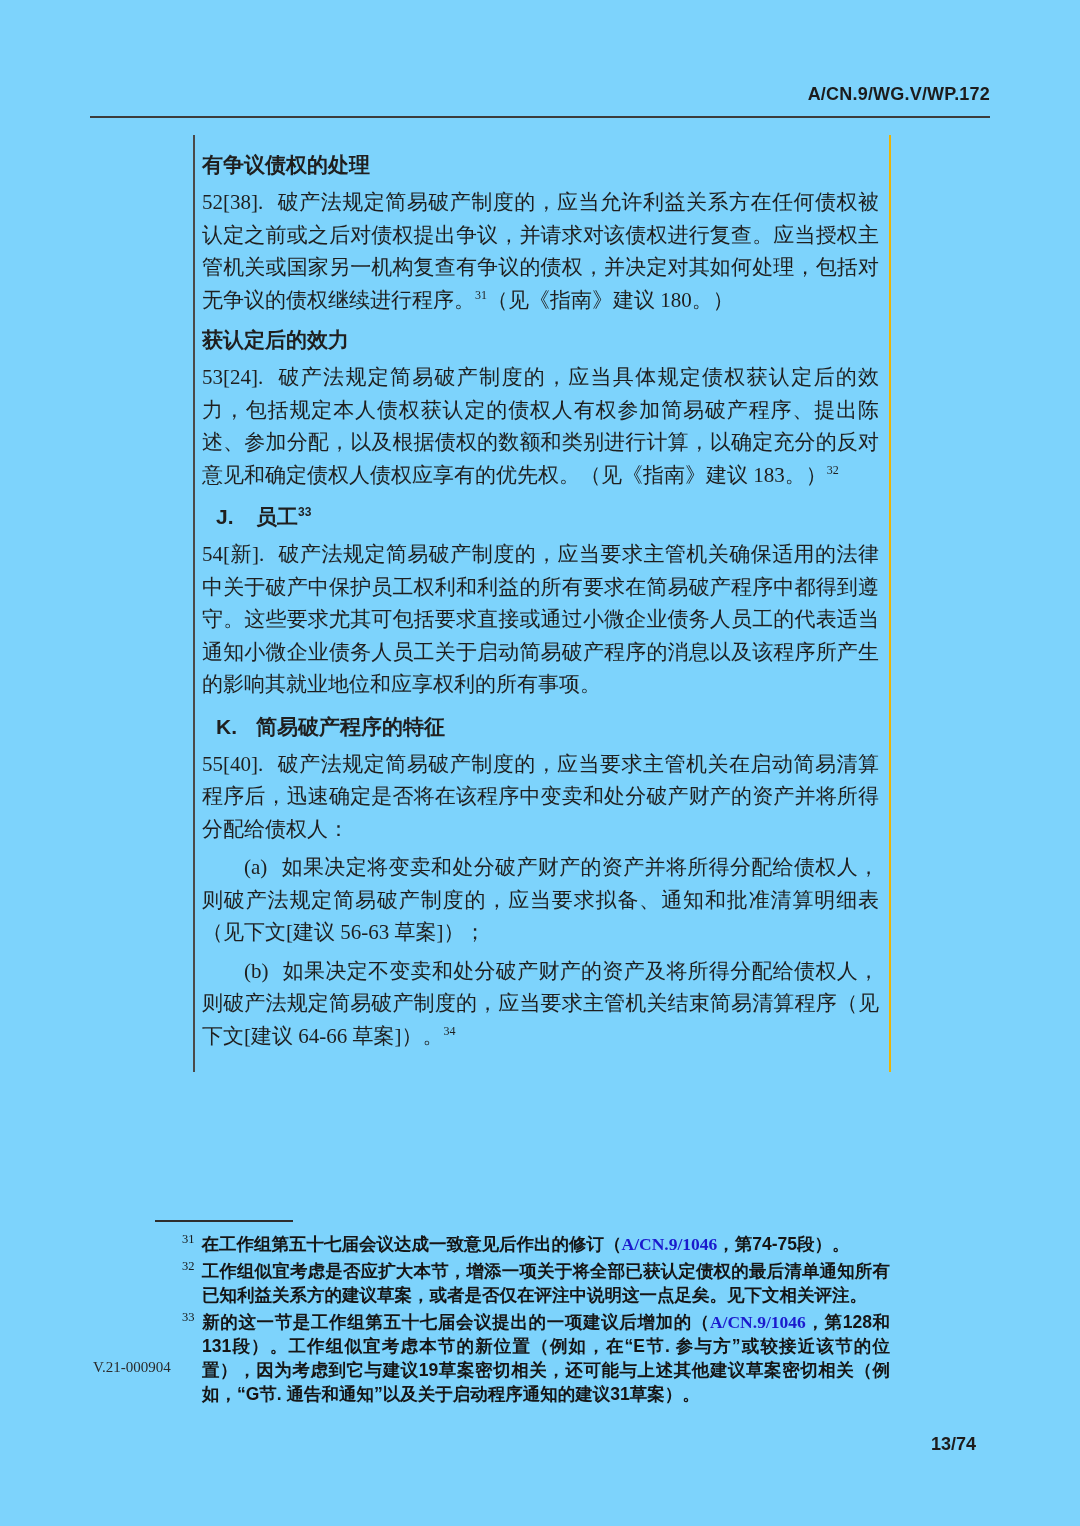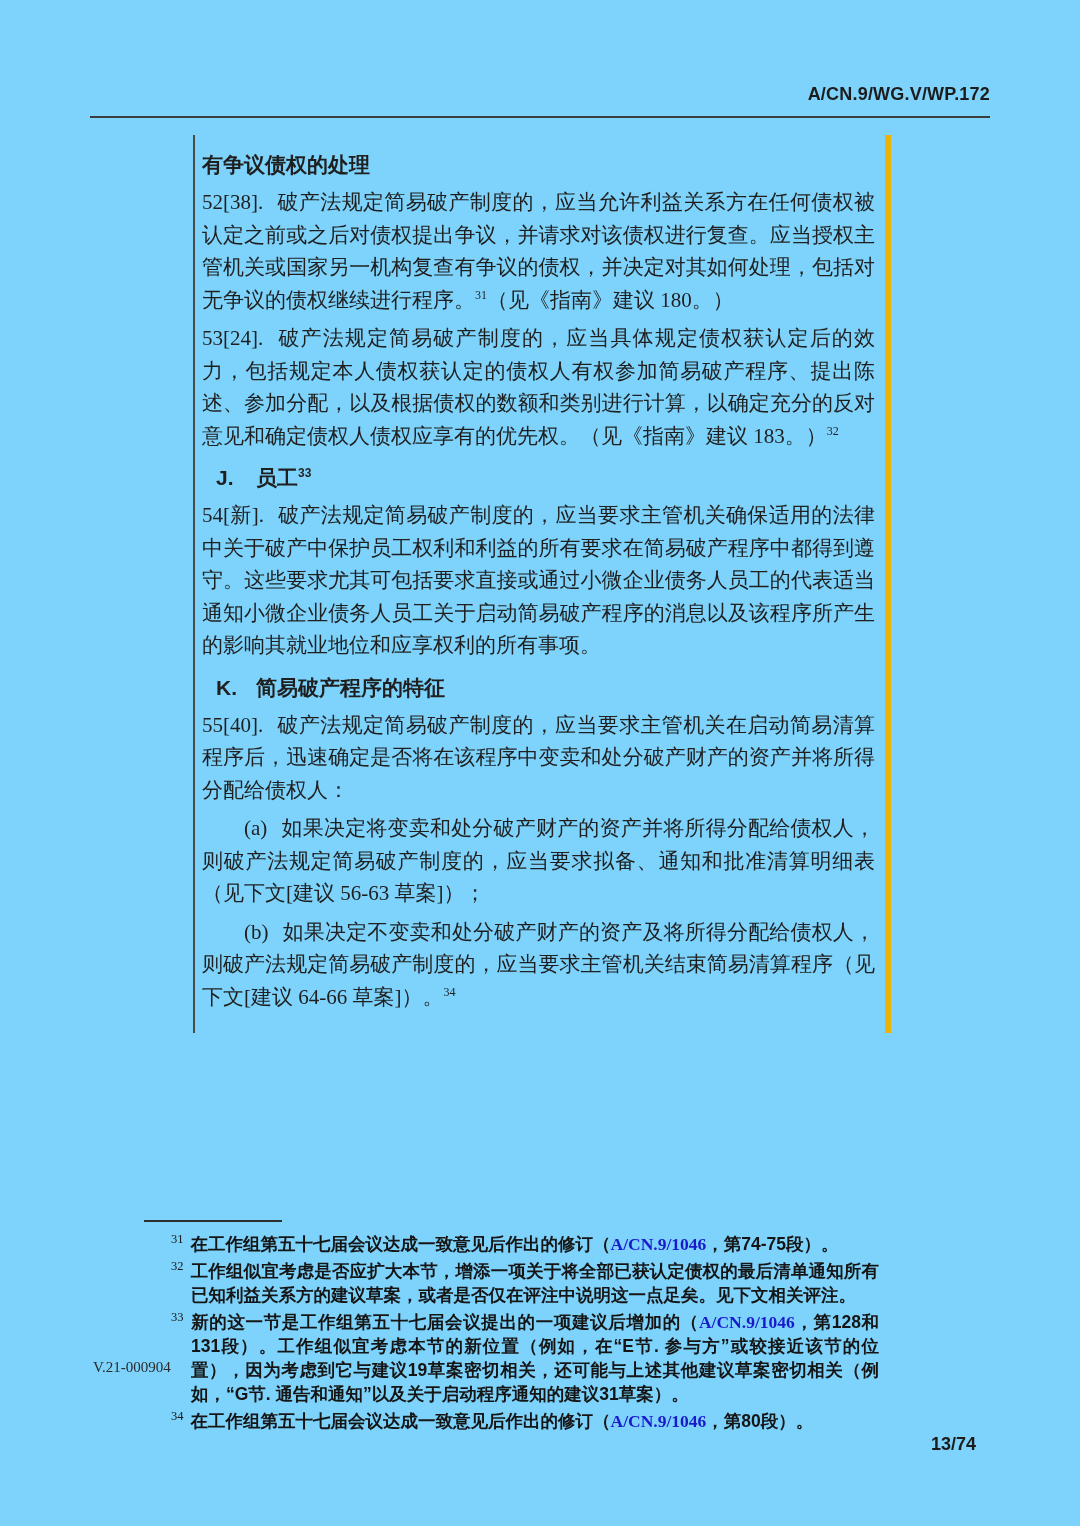--- a/index.html
+++ b/index.html
@@ -28,21 +28,21 @@
   .header-rule {
     position: absolute;
     top: 116px; left: 90px; width: 900px; height: 2px;
     background: #3c3c3c;
   }
   
   .content-block {
     position: absolute;
     top: 135px; left: 193px; width: 698px;
     border-left: 2px solid #4a4a4a;
-    border-right: 6px solid #eab308;
+    border-right: 2px solid #eab308;
     box-sizing: border-box;
     padding: 6px 8px 14px 7px;
   }
   .sub-heading {
     font-family: "Liberation Serif", "DejaVu Serif", serif;
     font-weight: 700;
     font-size: 21px;
     line-height: 32px;
     margin: 8px 0 4px 0;
   }
@@ -63,21 +63,21 @@
   .para .pnum { margin-right: 14px; }
   .para.indent { text-indent: 42px; }
   sup.fnref {
     font-size: 12px;
     line-height: 0;
     vertical-align: super;
   }
   
   .footnotes {
     position: absolute;
-    top: 1220px; left: 144px; width: 735px;
+    top: 1220px; left: 155px; width: 735px;
     font-family: "Liberation Sans", "DejaVu Sans", sans-serif;
     font-weight: 700;
     font-size: 17.5px;
     line-height: 24px;
     color: #151515;
     text-align: justify;
   }
   .fn-separator {
     width: 138px; height: 0;
     border-top: 2.5px solid #2e2e2e;
@@ -128,20 +128,21 @@
 
   <div class="doc-symbol">A/CN.9/WG.V/WP.172</div>
   <div class="header-rule"></div>
 
   <div class="content-block">
 
     <div class="sub-heading">有争议债权的处理</div>
 
     <p class="para"><span class="pnum">52[38].</span><span>破产法规定简易破产制度的，应当允许利益关系方在任何债权被认定之前或之后对债权提出争议，并请求对该债权进行复查。应当授权主管机关或国家另一机构复查有争议的债权，并决定对其如何处理，包括对无争议的债权继续进行程序。</span><sup class="fnref">31</sup><span>（见《指南》建议 180。）</span></p>
 
+    <div class="sub-heading">获认定后的效力</div>
 
     <p class="para"><span class="pnum">53[24].</span><span>破产法规定简易破产制度的，应当具体规定债权获认定后的效力，包括规定本人债权获认定的债权人有权参加简易破产程序、提出陈述、参加分配，以及根据债权的数额和类别进行计算，以确定充分的反对意见和确定债权人债权应享有的优先权。（见《指南》建议 183。）</span><sup class="fnref">32</sup></p>
 
     <div class="section-heading"><span class="section-letter">J.</span><span>员工</span><sup class="fnref">33</sup></div>
 
     <p class="para"><span class="pnum">54[新].</span><span>破产法规定简易破产制度的，应当要求主管机关确保适用的法律中关于破产中保护员工权利和利益的所有要求在简易破产程序中都得到遵守。这些要求尤其可包括要求直接或通过小微企业债务人员工的代表适当通知小微企业债务人员工关于启动简易破产程序的消息以及该程序所产生的影响其就业地位和应享权利的所有事项。</span></p>
 
     <div class="section-heading"><span class="section-letter">K.</span><span>简易破产程序的特征</span></div>
 
 
@@ -155,19 +156,18 @@
 
   <div class="footnotes">
     <div class="fn-separator"></div>
 
     <div class="footnote"><sup class="fn-num">31</sup><span>在工作组第五十七届会议达成一致意见后作出的修订（</span><a class="doc-link">A/CN.9/1046</a><span>，第74-75段）。</span></div>
 
     <div class="footnote"><sup class="fn-num">32</sup><span>工作组似宜考虑是否应扩大本节，增添一项关于将全部已获认定债权的最后清单通知所有已知利益关系方的建议草案，或者是否仅在评注中说明这一点足矣。见下文相关评注。</span><a class="doc-link"></a><span></span></div>
 
     <div class="footnote"><sup class="fn-num">33</sup><span>新的这一节是工作组第五十七届会议提出的一项建议后增加的（</span><a class="doc-link">A/CN.9/1046</a><span>，第128和131段）。工作组似宜考虑本节的新位置（例如，在“E节. 参与方”或较接近该节的位置），因为考虑到它与建议19草案密切相关，还可能与上述其他建议草案密切相关（例如，“G节. 通告和通知”以及关于启动程序通知的建议31草案）。</span></div>
 
-    <div class="footnote"><sup class="fn-num">34</sup><span>在工作组第五十七届会议达成一致意见后作出的修订（</span><a class="doc-link">A/CN.9/1046</a><span>，第80段）。</span></div>
   </div>
 
   <div class="footer-left">V.21-000904</div>
   <div class="footer-right">13/74</div>
 
 </div>
 
 </body></html>

